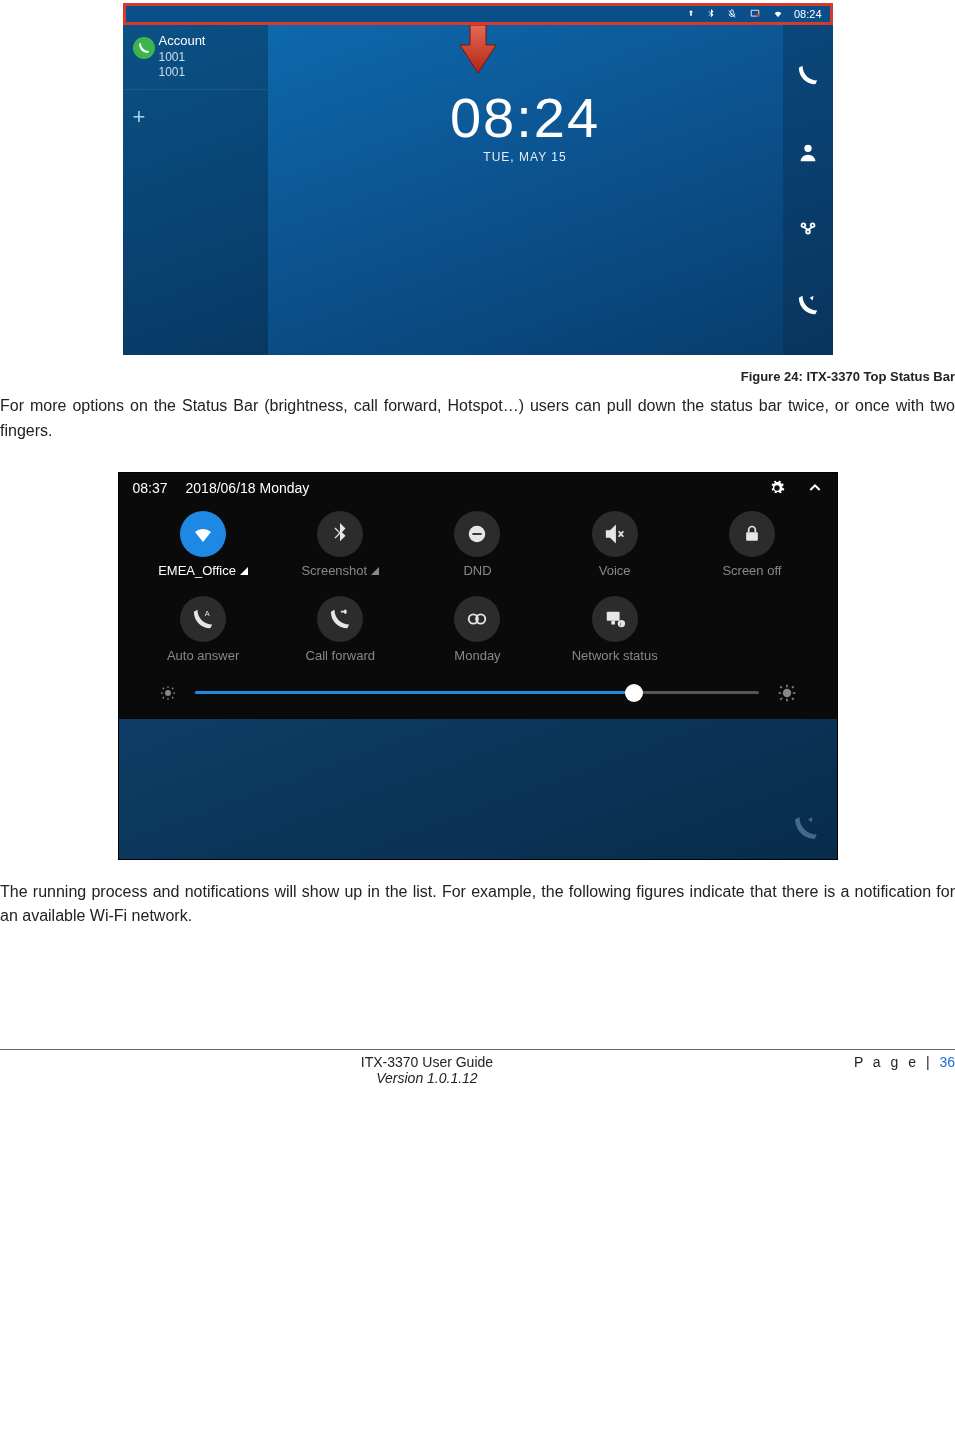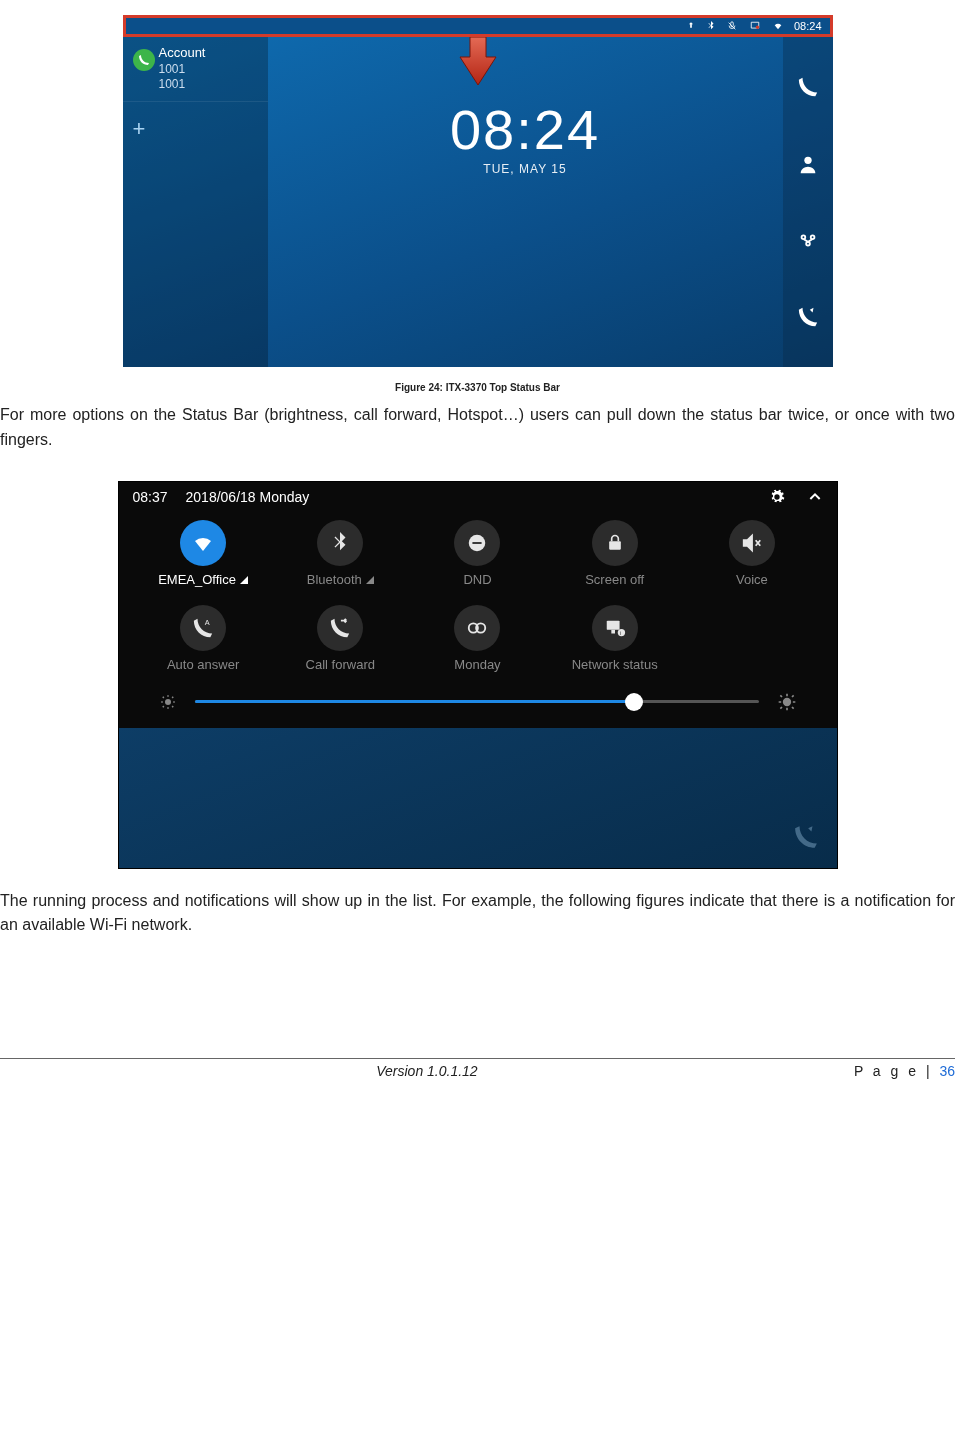--- a/index.html
+++ b/index.html
@@ -7,21 +7,21 @@
     width: 955px;
     margin: 0 auto;
     font-family: Arial, Helvetica, sans-serif;
     color: #222;
     background: #fff;
   }
   .page { padding: 0 0 40px 0; }
 
   
   .fig24 {
-    margin: 15px auto;
+    margin: 3px auto;
     width: 710px;
     background: linear-gradient(160deg,#0f6fb5 0%,#0b4f8a 60%,#083c6a 100%);
     position: relative;
   }
   .fig24 .statusbar {
     height: 22px;
     background: #0b4f8a;
     border: 3px solid #d43b2a;
     display: flex; align-items: center; justify-content: flex-end;
     gap: 10px; padding: 0 8px; color: #fff; font-size: 11px;
@@ -44,21 +44,21 @@
   .fig24 .clock { color:#fff; text-align:center; }
   .fig24 .clock .t { font-size:56px; font-weight:300; letter-spacing:2px;}
   .fig24 .clock .d { font-size:12px; letter-spacing:1px; opacity:.9;}
   .fig24 .right {
     width: 50px; background: rgba(10,40,70,.35);
     display:flex; flex-direction:column; align-items:center; justify-content:space-around;
     padding: 12px 0;
   }
   .fig24 .right .ic { width:22px; height:22px; color:#fff; }
 
-  .caption { text-align:center; font-weight:bold; font-size:10px; margin: 14px 0 10px; }
+  .caption { text-align:right; font-weight:bold; font-size:13px; margin: 14px 0 10px; }
   .bodytext { font-size: 16px; line-height:1.55; margin: 0 0 28px 0; text-align: justify; }
 
   
   .fig25 {
     margin: 4px auto; width: 720px; background:#0a0a0a; position:relative;
     border:1px solid #000;
   }
   .fig25 .top { height:30px; color:#fff; display:flex; align-items:center;
     justify-content:space-between; padding:0 14px; font-size:14px;}
   .fig25 .top .l { display:flex; gap:18px;}
@@ -253,55 +253,55 @@
       </div>
       <div class="tile">
         <div class="circ">
             <span>
           <svg width="22" height="22" viewBox="0 0 24 24" fill="#e6e6e6">
                 <path d="M12 2v8L7 5 6 6l5 5-5 5 1 1 5-5v8l6-6-4-4 4-4-6-6z"></path>
               </svg>
         </span>
           </div>
         <span class="lbl">
-            <span>Bluetooth</span>
+            <span>Screenshot</span>
             <span class="tri"></span>
           </span>
       </div>
       <div class="tile">
         <div class="circ">
             <span>
           <svg width="22" height="22" viewBox="0 0 24 24" fill="#e6e6e6">
                 <circle cx="12" cy="12" r="9"></circle>
                 <rect x="7" y="11" width="10" height="2" fill="#2c2c2c"></rect>
               </svg>
         </span>
           </div>
         <span>DND</span>
+      </div>
+      <div class="tile">
+        <div class="circ">
+            <span>
+          <svg width="22" height="22" viewBox="0 0 24 24" fill="#e6e6e6">
+                <path d="M3 9v6h4l5 5V4L7 9H3zm13 0l5 6m0-6l-5 6" stroke="#e6e6e6" stroke-width="2"></path>
+              </svg>
+        </span>
+          </div>
+        <span>Voice</span>
       </div>
       <div class="tile">
         <div class="circ">
             <span>
           <svg width="20" height="20" viewBox="0 0 24 24" fill="#e6e6e6">
                 <rect x="5" y="10" width="14" height="10" rx="1"></rect>
                 <path d="M8 10V7a4 4 0 118 0v3" fill="none" stroke="#e6e6e6" stroke-width="2"></path>
               </svg>
         </span>
           </div>
         <span>Screen off</span>
-      </div>
-      <div class="tile">
-        <div class="circ">
-            <span>
-          <svg width="22" height="22" viewBox="0 0 24 24" fill="#e6e6e6">
-                <path d="M3 9v6h4l5 5V4L7 9H3zm13 0l5 6m0-6l-5 6" stroke="#e6e6e6" stroke-width="2"></path>
-              </svg>
-        </span>
-          </div>
-        <span>Voice</span>
       </div>
 
       <div class="tile">
         <div class="circ">
             <span>
           <svg width="22" height="22" viewBox="0 0 24 24" fill="#e6e6e6">
                 <path d="M6 2c0 9 7 16 16 16l-2 4c-10 0-18-8-18-18z"></path>
                 <text x="14" y="9" font-size="8" fill="#e6e6e6">A</text>
               </svg>
         </span>
@@ -375,20 +375,21 @@
         </svg>
     </div>
   </div>
 
   <p class="bodytext" style="margin-top:20px;">The running process and notifications will show up in the list. For example, the following figures indicate that there is a notification for an available Wi-Fi network.</p>
 
   <hr class="footer-hr">
   <div class="footer">
     <div></div>
     <div class="mid">
+      <div>ITX-3370 User Guide</div>
       <div class="v">Version 1.0.1.12</div>
     </div>
     <div class="pg">
       <span>P a g e | </span><span class="num">36</span>
     </div>
   </div>
 
 </div>
 
 </body></html>

